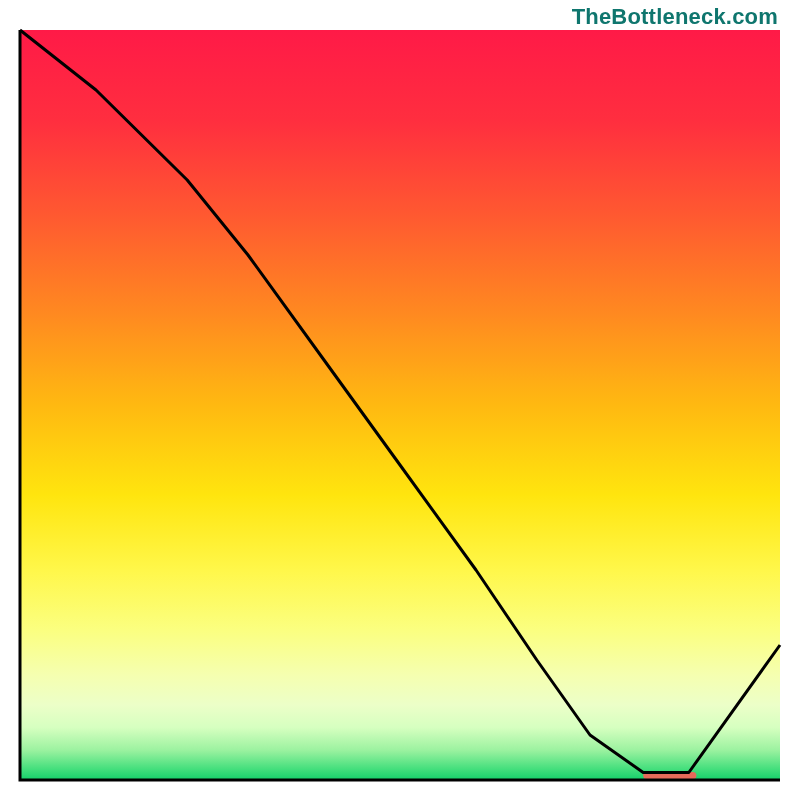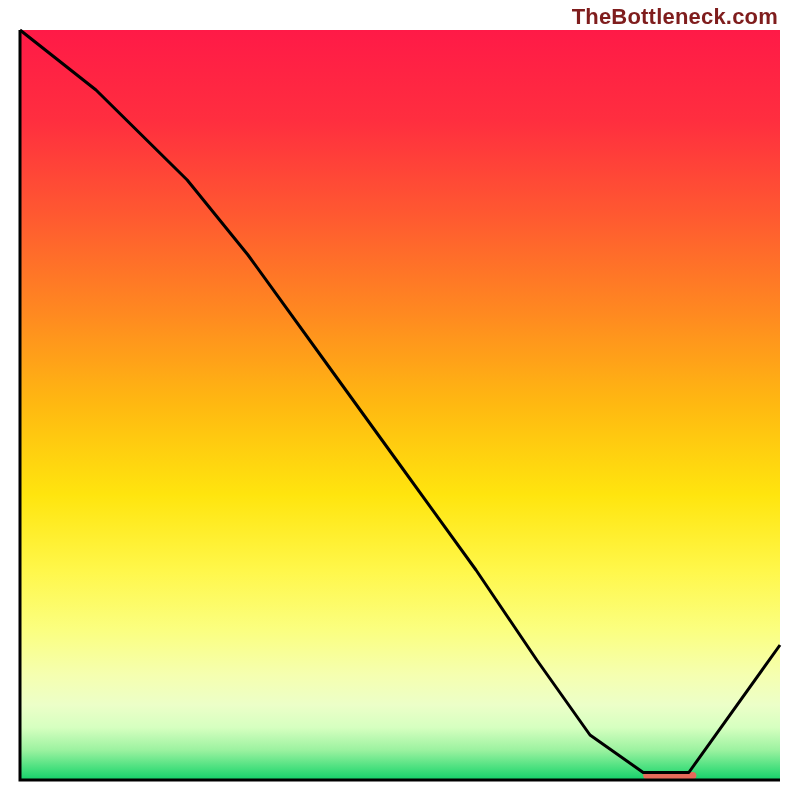--- a/index.html
+++ b/index.html
@@ -15,21 +15,21 @@
     position: relative;
     width: 800px;
     height: 800px;
   }
   .watermark {
     position: absolute;
     top: 4px;
     right: 22px;
     font-size: 22px;
     font-weight: 600;
-    color: #7f1d1d;
+    color: #0f766e;
     letter-spacing: 0.2px;
   }
   svg {
     display: block;
   }
 </style>
 </head>
 <body>
 <div class="container">
   <div class="watermark">TheBottleneck.com</div>

